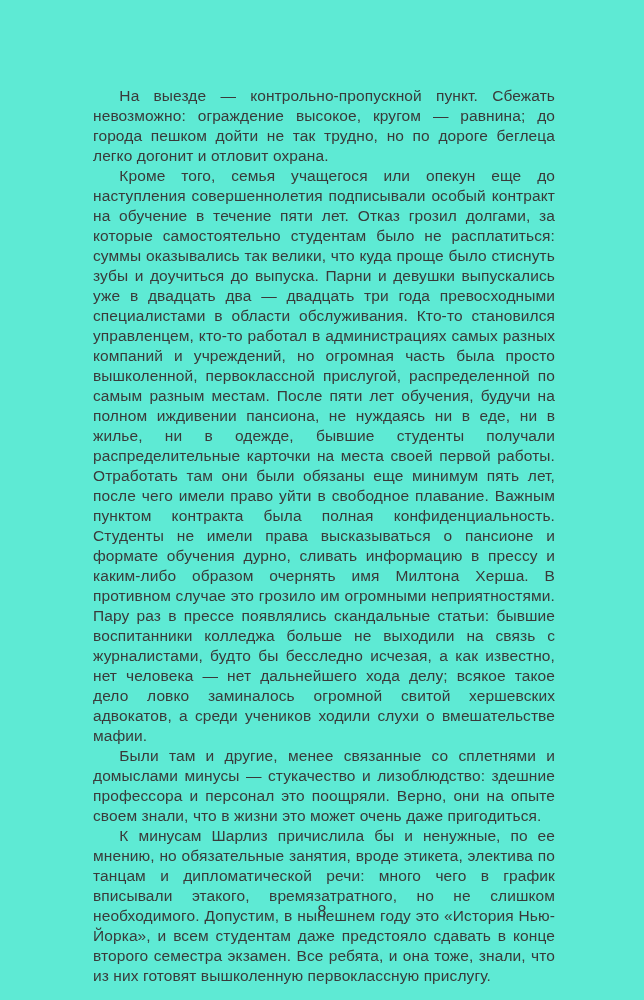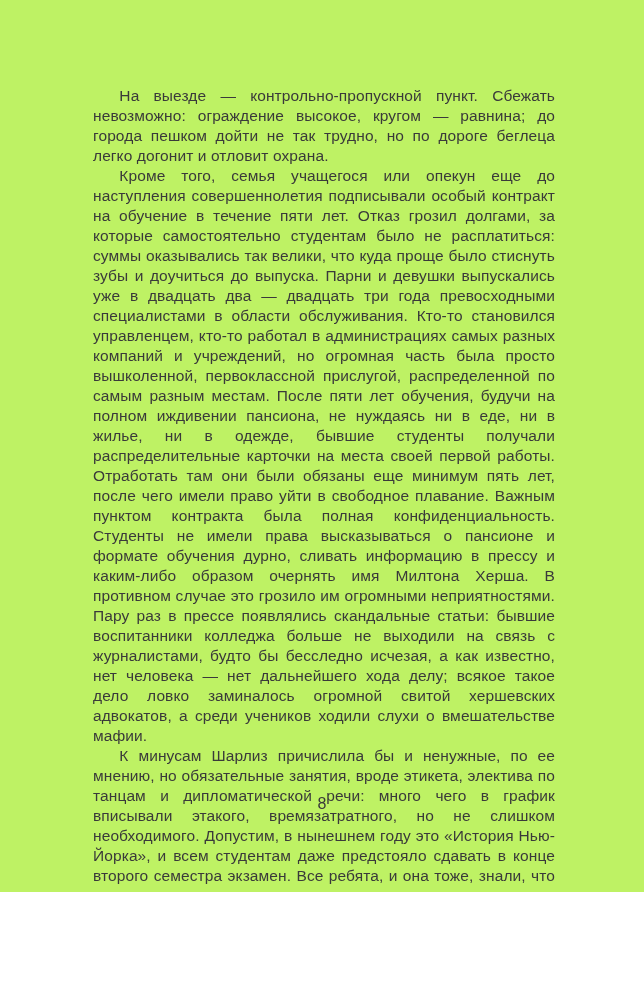--- a/index.html
+++ b/index.html
@@ -4,22 +4,22 @@
 <style>
   html, body {
     margin: 0;
     padding: 0;
     background: #ffffff;
     font-family: "Liberation Sans", "DejaVu Sans", sans-serif;
   }
   .book-page {
     position: relative;
     width: 644px;
-    height: 892px;
-    background: #bef264;
+    height: 1000px;
+    background: #5eead4;
     box-sizing: border-box;
     overflow: hidden;
   }
   .text-block {
     position: absolute;
     top: 86px;
     left: 93px;
     width: 462px;
     color: #3a3a3a;
     font-size: 15.5px;
@@ -45,16 +45,17 @@
     line-height: 20px;
   }
 </style>
 </head>
 <body>
 
 <div class="book-page">
   <div class="text-block">
     <p class="para">На выезде — контрольно-пропускной пункт. Сбежать невозможно: ограждение высокое, кругом — равнина; до города пешком дойти не так трудно, но по дороге беглеца легко догонит и отловит охрана.</p>
     <p class="para">Кроме того, семья учащегося или опекун еще до наступления совершеннолетия подписывали особый контракт на обучение в течение пяти лет. Отказ грозил долгами, за которые самостоятельно студентам было не расплатиться: суммы оказывались так велики, что куда проще было стиснуть зубы и доучиться до выпуска. Парни и девушки выпускались уже в двадцать два — двадцать три года превосходными специалистами в области обслуживания. Кто-то становился управленцем, кто-то работал в администрациях самых разных компаний и учреждений, но огромная часть была просто вышколенной, первоклассной прислугой, распределенной по самым разным местам. После пяти лет обучения, будучи на полном иждивении пансиона, не нуждаясь ни в еде, ни в жилье, ни в одежде, бывшие студенты получали распределительные карточки на места своей первой работы. Отработать там они были обязаны еще минимум пять лет, после чего имели право уйти в свободное плавание. Важным пунктом контракта была полная конфиденциальность. Студенты не имели права высказываться о пансионе и формате обучения дурно, сливать информацию в прессу и каким-либо образом очернять имя Милтона Херша. В противном случае это грозило им огромными неприятностями. Пару раз в прессе появлялись скандальные статьи: бывшие воспитанники колледжа больше не выходили на связь с журналистами, будто бы бесследно исчезая, а как известно, нет человека — нет дальнейшего хода делу; всякое такое дело ловко заминалось огромной свитой хершевских адвокатов, а среди учеников ходили слухи о вмешательстве мафии.</p>
+    <p class="para">Были там и другие, менее связанные со сплетнями и домыслами минусы — стукачество и лизоблюдство: здешние профессора и персонал это поощряли. Верно, они на опыте своем знали, что в жизни это может очень даже пригодиться.</p>
     <p class="para">К минусам Шарлиз причислила бы и ненужные, по ее мнению, но обязательные занятия, вроде этикета, электива по танцам и дипломатической речи: много чего в график вписывали этакого, времязатратного, но не слишком необходимого. Допустим, в нынешнем году это «История Нью-Йорка», и всем студентам даже предстояло сдавать в конце второго семестра экзамен. Все ребята, и она тоже, знали, что из них готовят вышколенную первоклассную прислугу.</p>
   </div>
   <div class="page-number">8</div>
 </div>
 
 </body></html>

